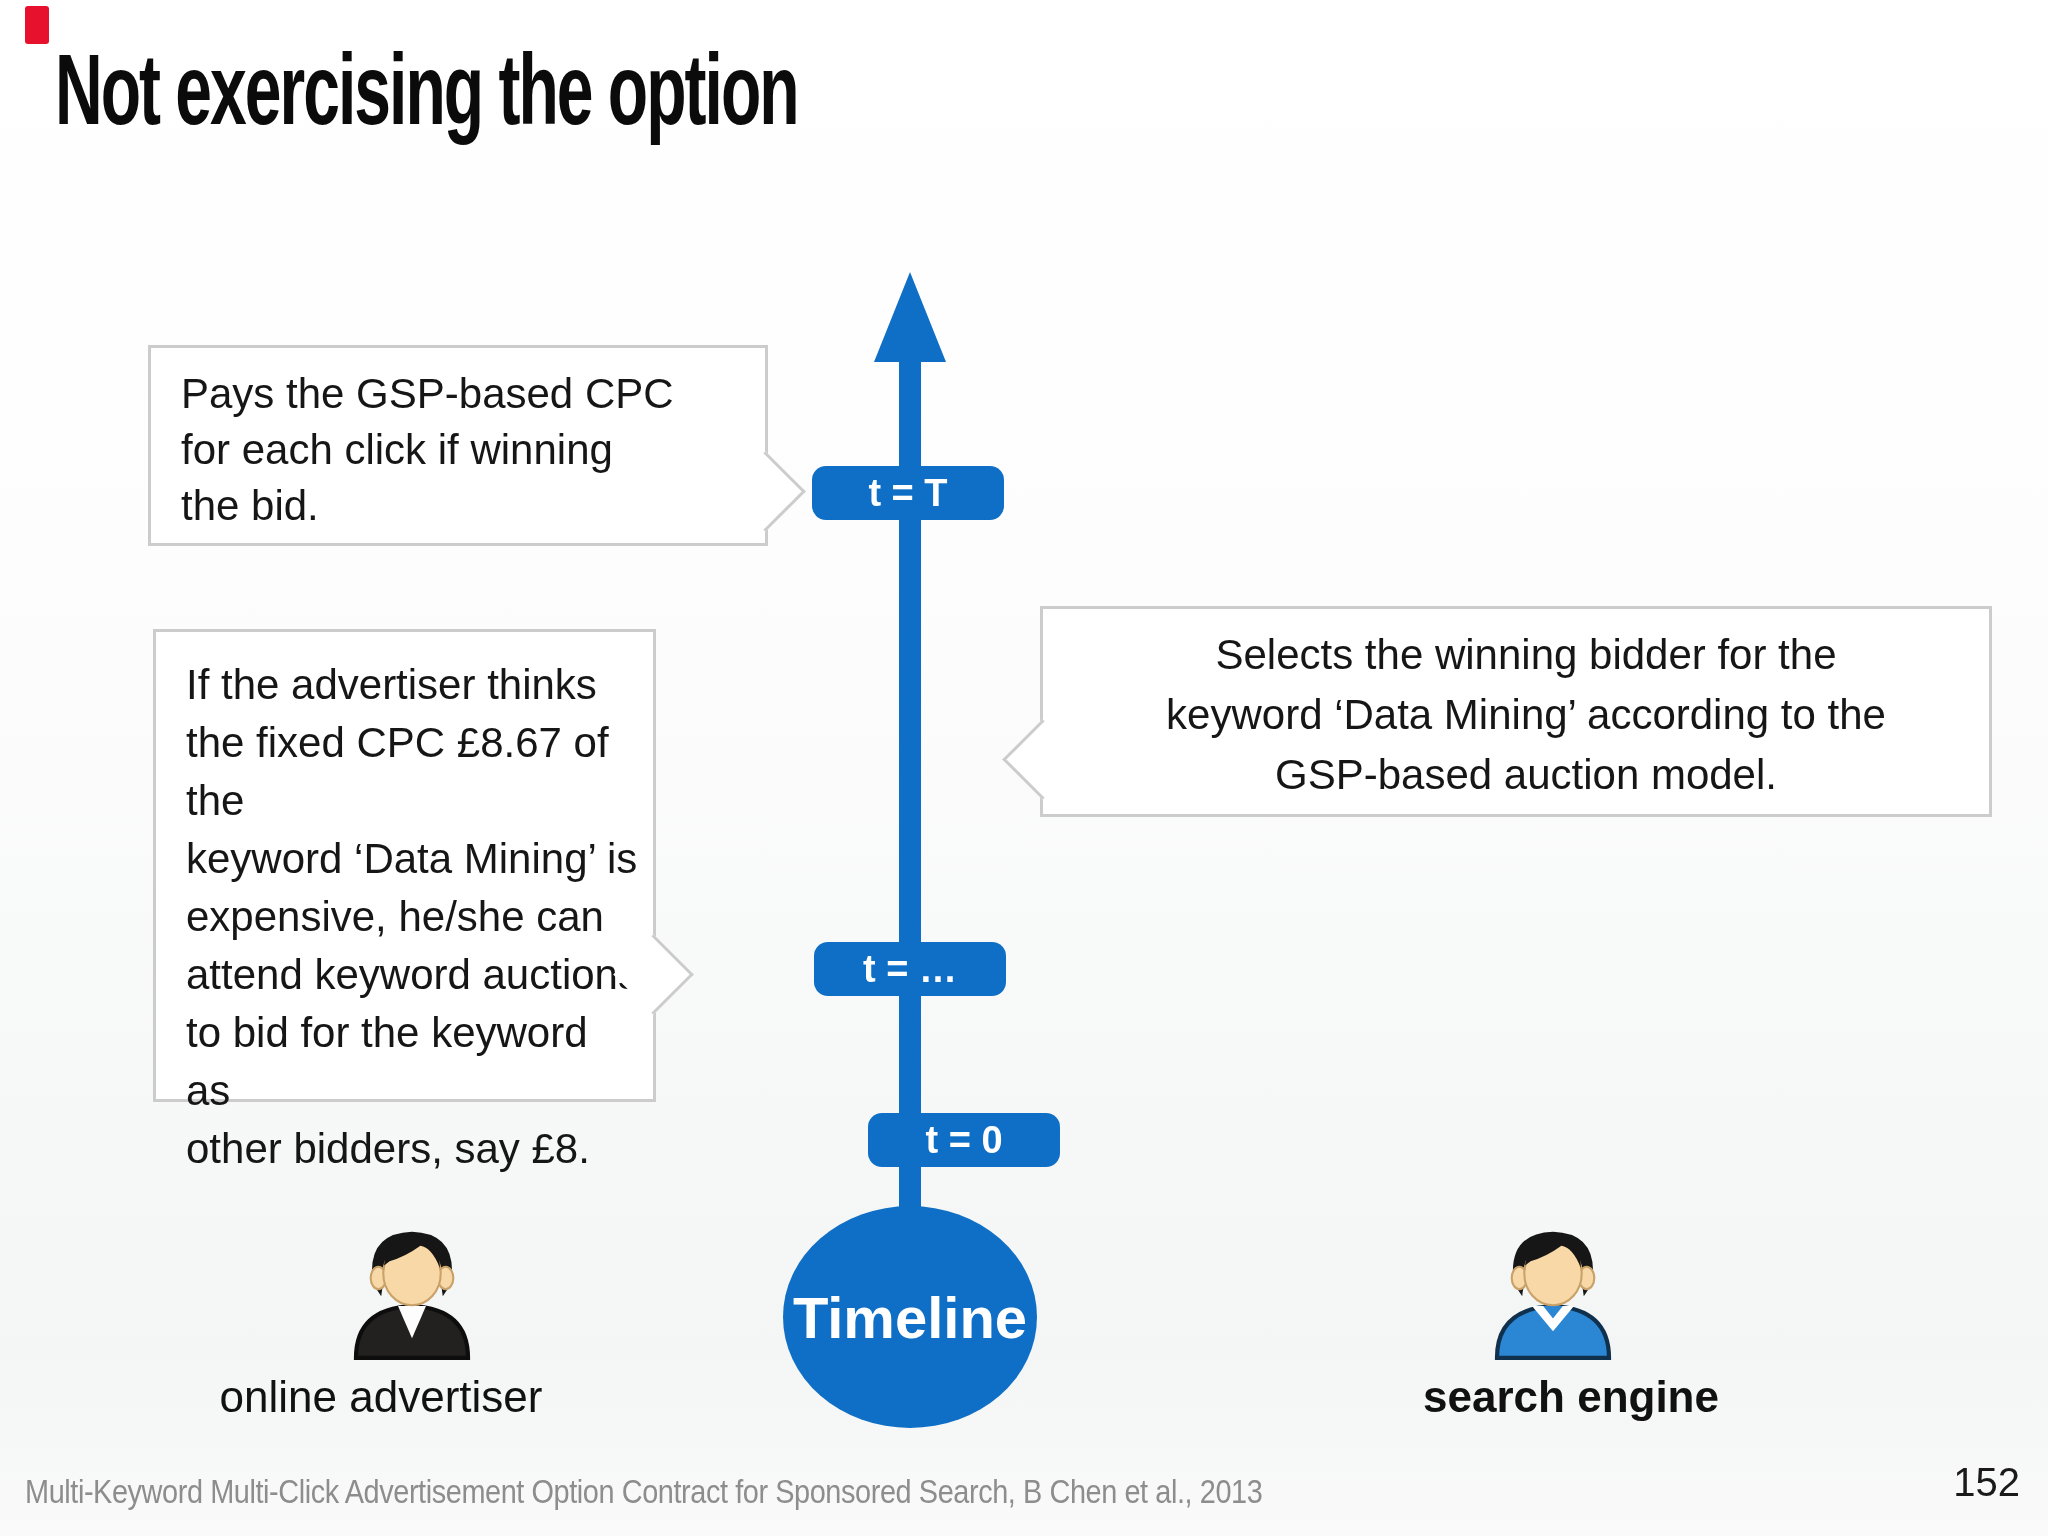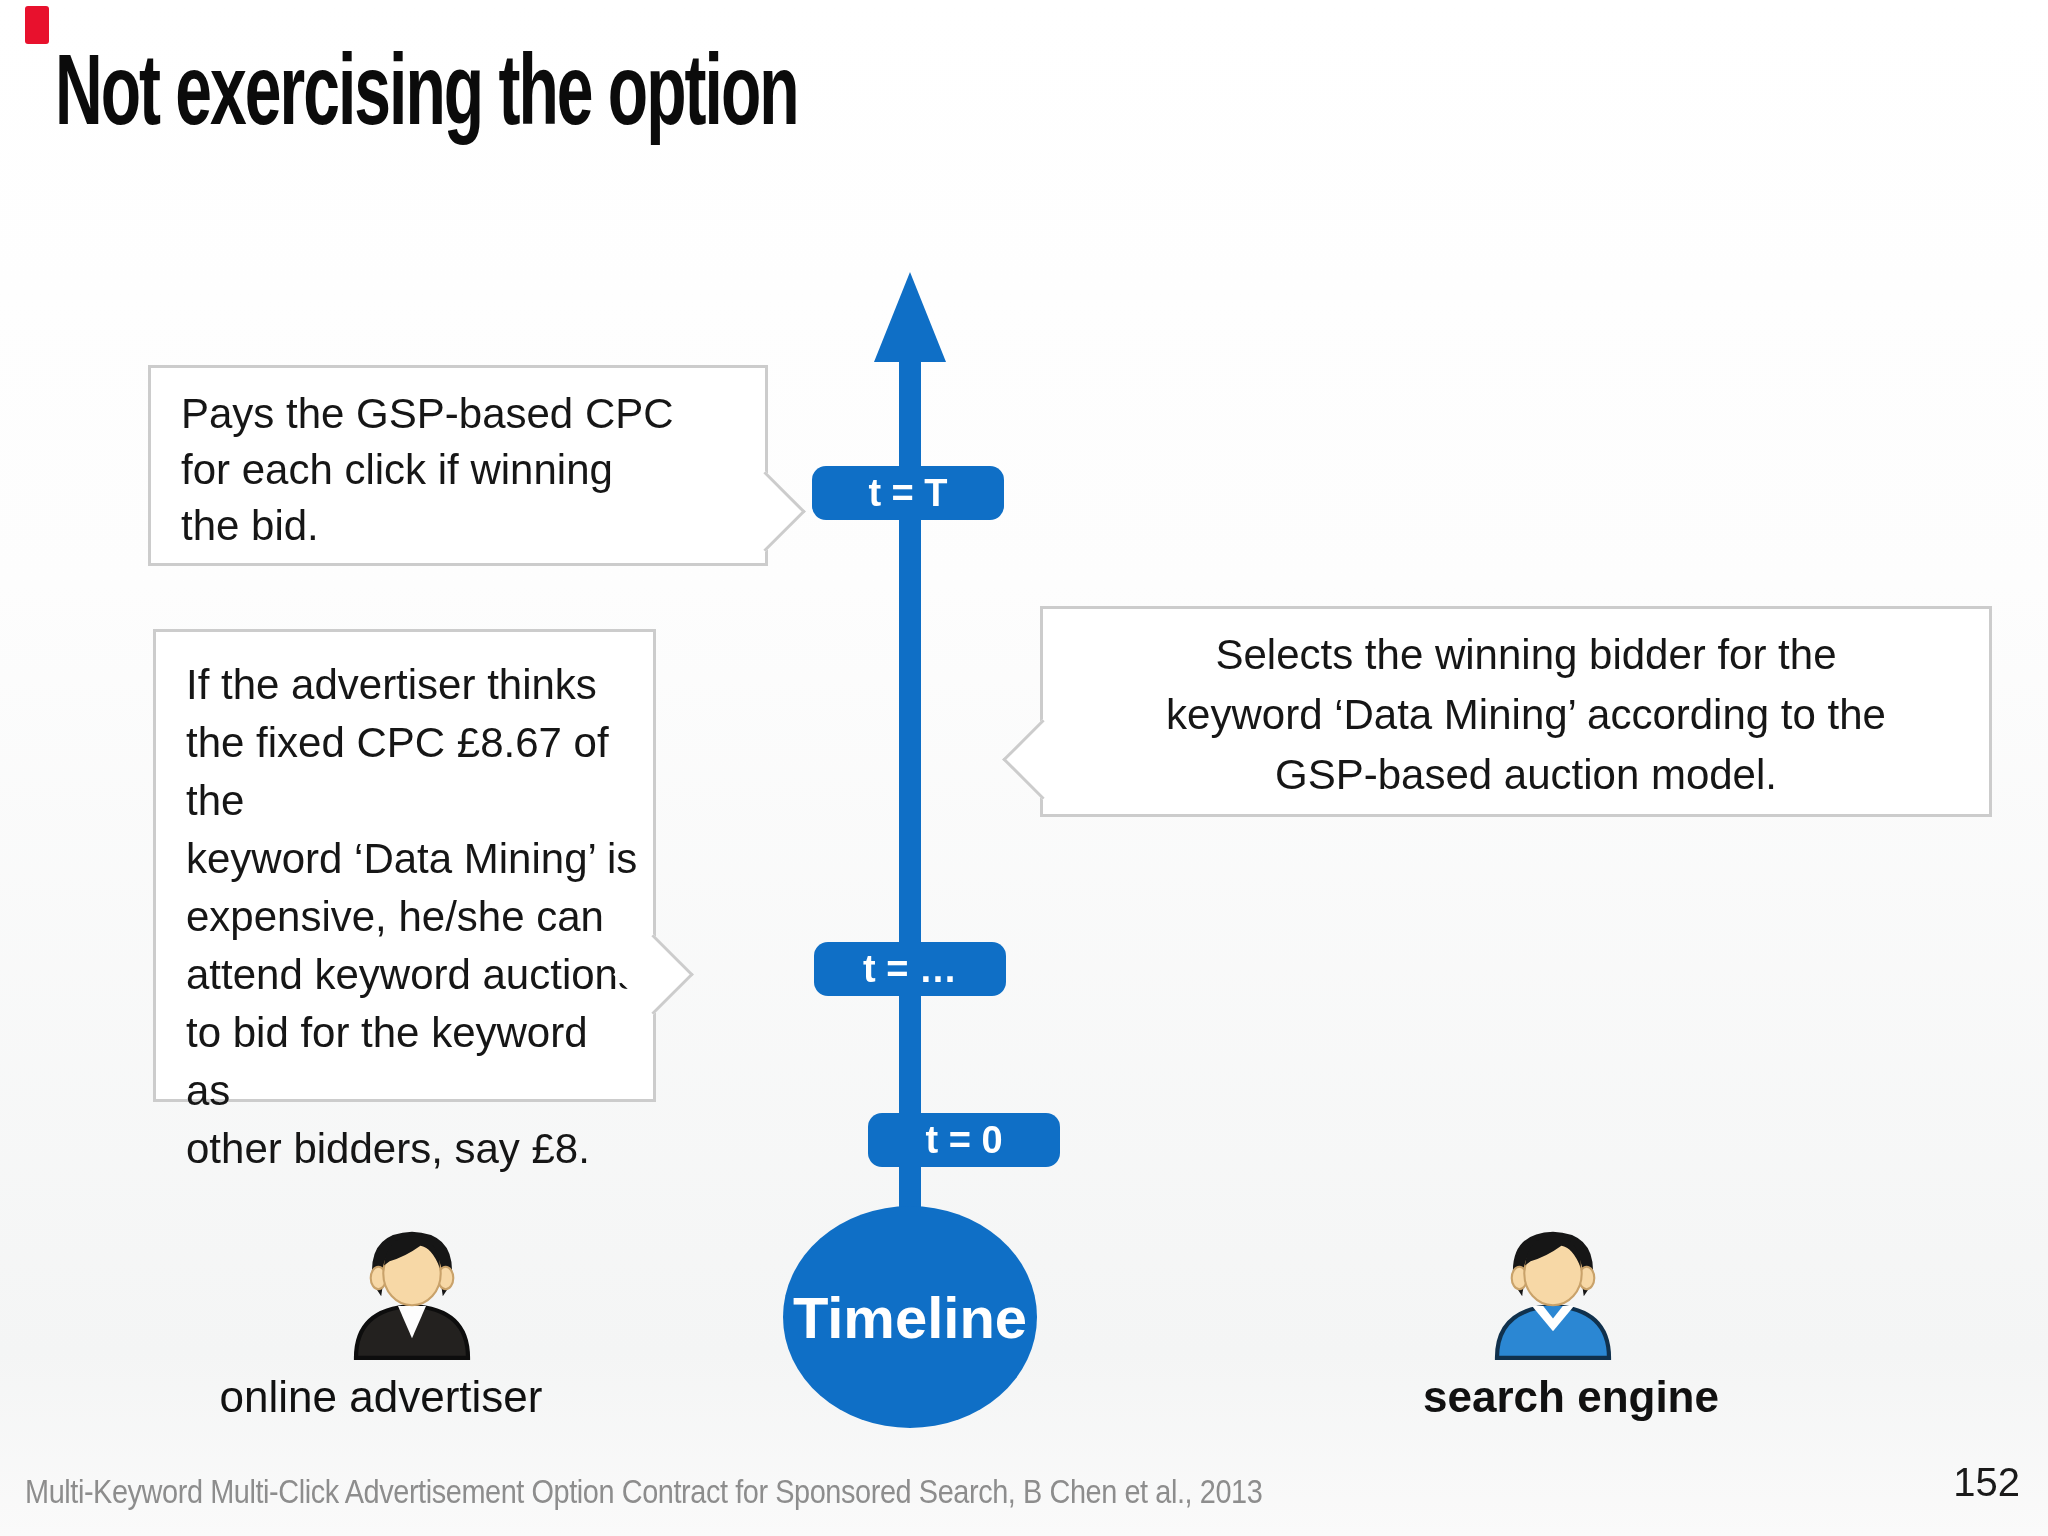--- a/index.html
+++ b/index.html
@@ -36,21 +36,21 @@
   .badge-zero{left:824px;top:1113px;margin-left:44px;}
   .timeline-circle{
     position:absolute;left:783px;top:1206px;width:254px;height:222px;
     background:#0f6fc6;border-radius:50%;
     display:flex;align-items:center;justify-content:center;
     color:#ffffff;font-weight:bold;font-size:58px;
   }
   
   .callout{position:absolute;background:#ffffff;border:3px solid #cccccc;box-sizing:border-box;}
   .callout p{margin:0;white-space:pre-line;color:#161616;font-size:42px;}
-  .callout-pays{left:148px;top:365px;width:620px;height:201px;padding:18px 10px 0 30px;}
+  .callout-pays{left:148px;top:345px;width:620px;height:201px;padding:18px 10px 0 30px;}
   .callout-pays p{line-height:56px;}
   .callout-think{left:153px;top:629px;width:503px;height:473px;padding:24px 10px 0 30px;}
   .callout-think p{line-height:58px;}
   .callout-selects{left:1040px;top:606px;width:952px;height:211px;padding:16px 10px 0 30px;}
   .callout-selects p{line-height:60px;text-align:center;}
   .tip{position:absolute;width:54px;height:54px;background:#ffffff;transform:rotate(45deg);}
   .tip-right{border-top:3px solid #cccccc;border-right:3px solid #cccccc;right:-29px;}
   .tip-left{border-left:3px solid #cccccc;border-bottom:3px solid #cccccc;left:-29px;}
   .callout-pays .tip{top:115px;}
   .callout-think .tip{top:314px;}

